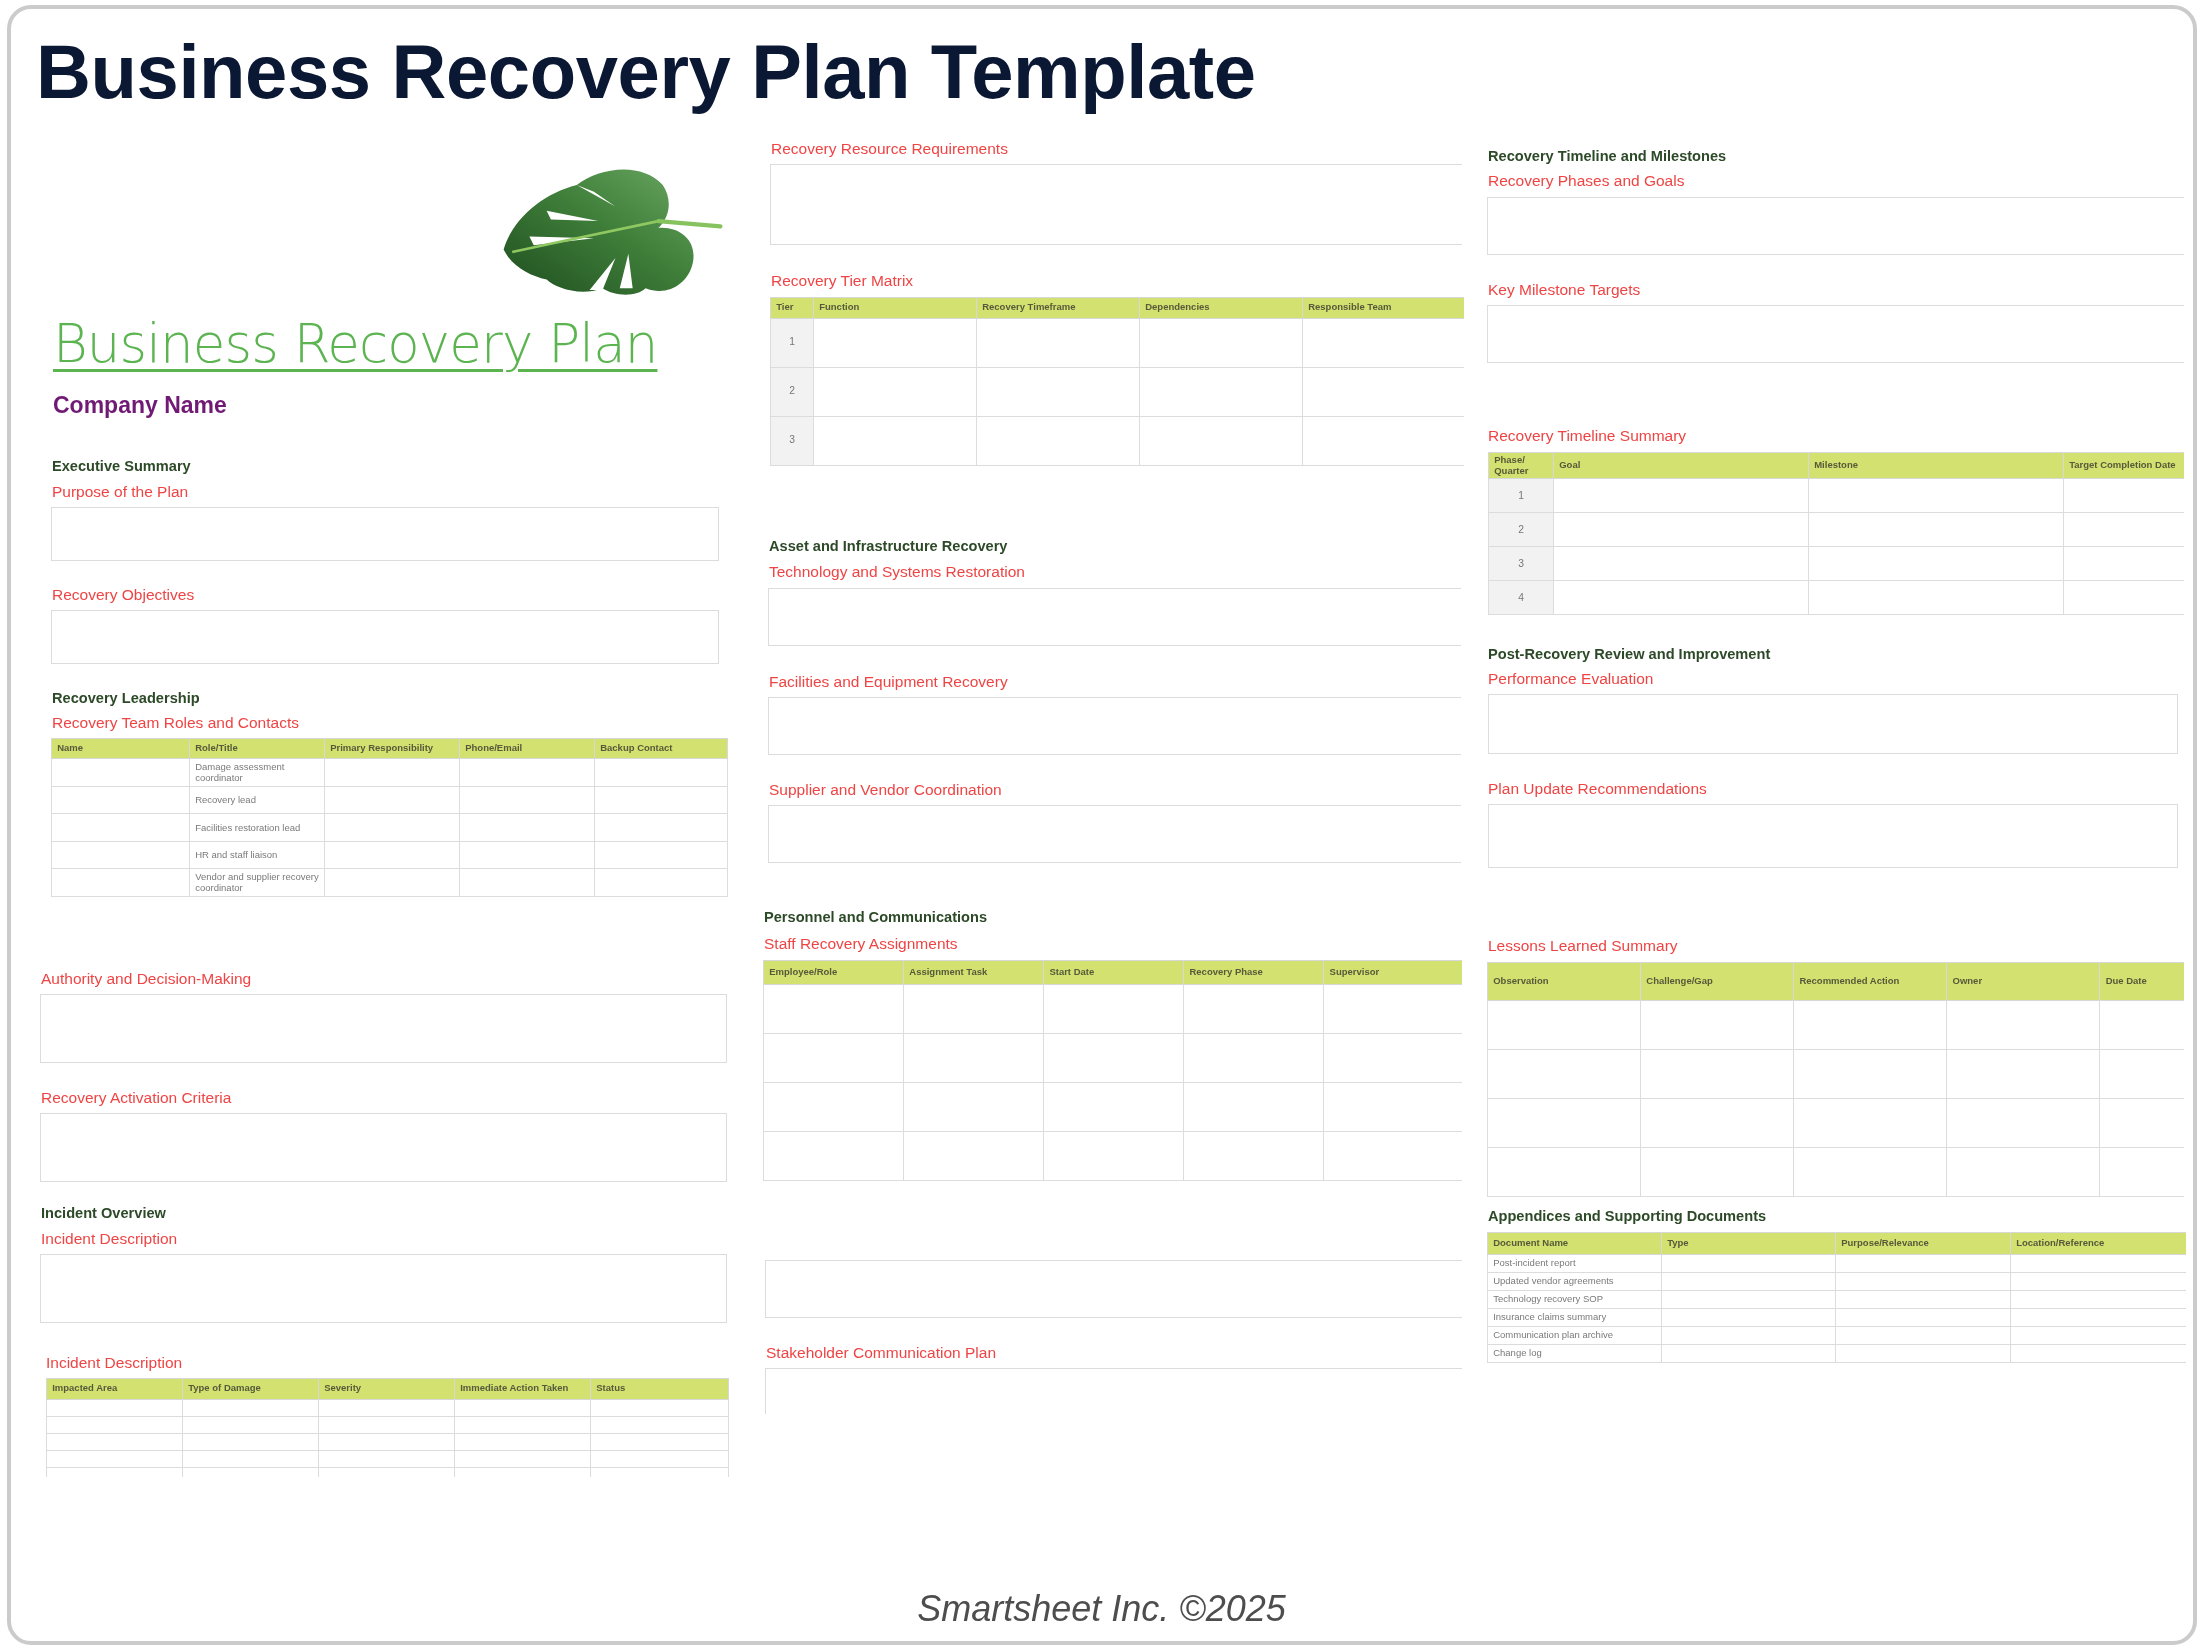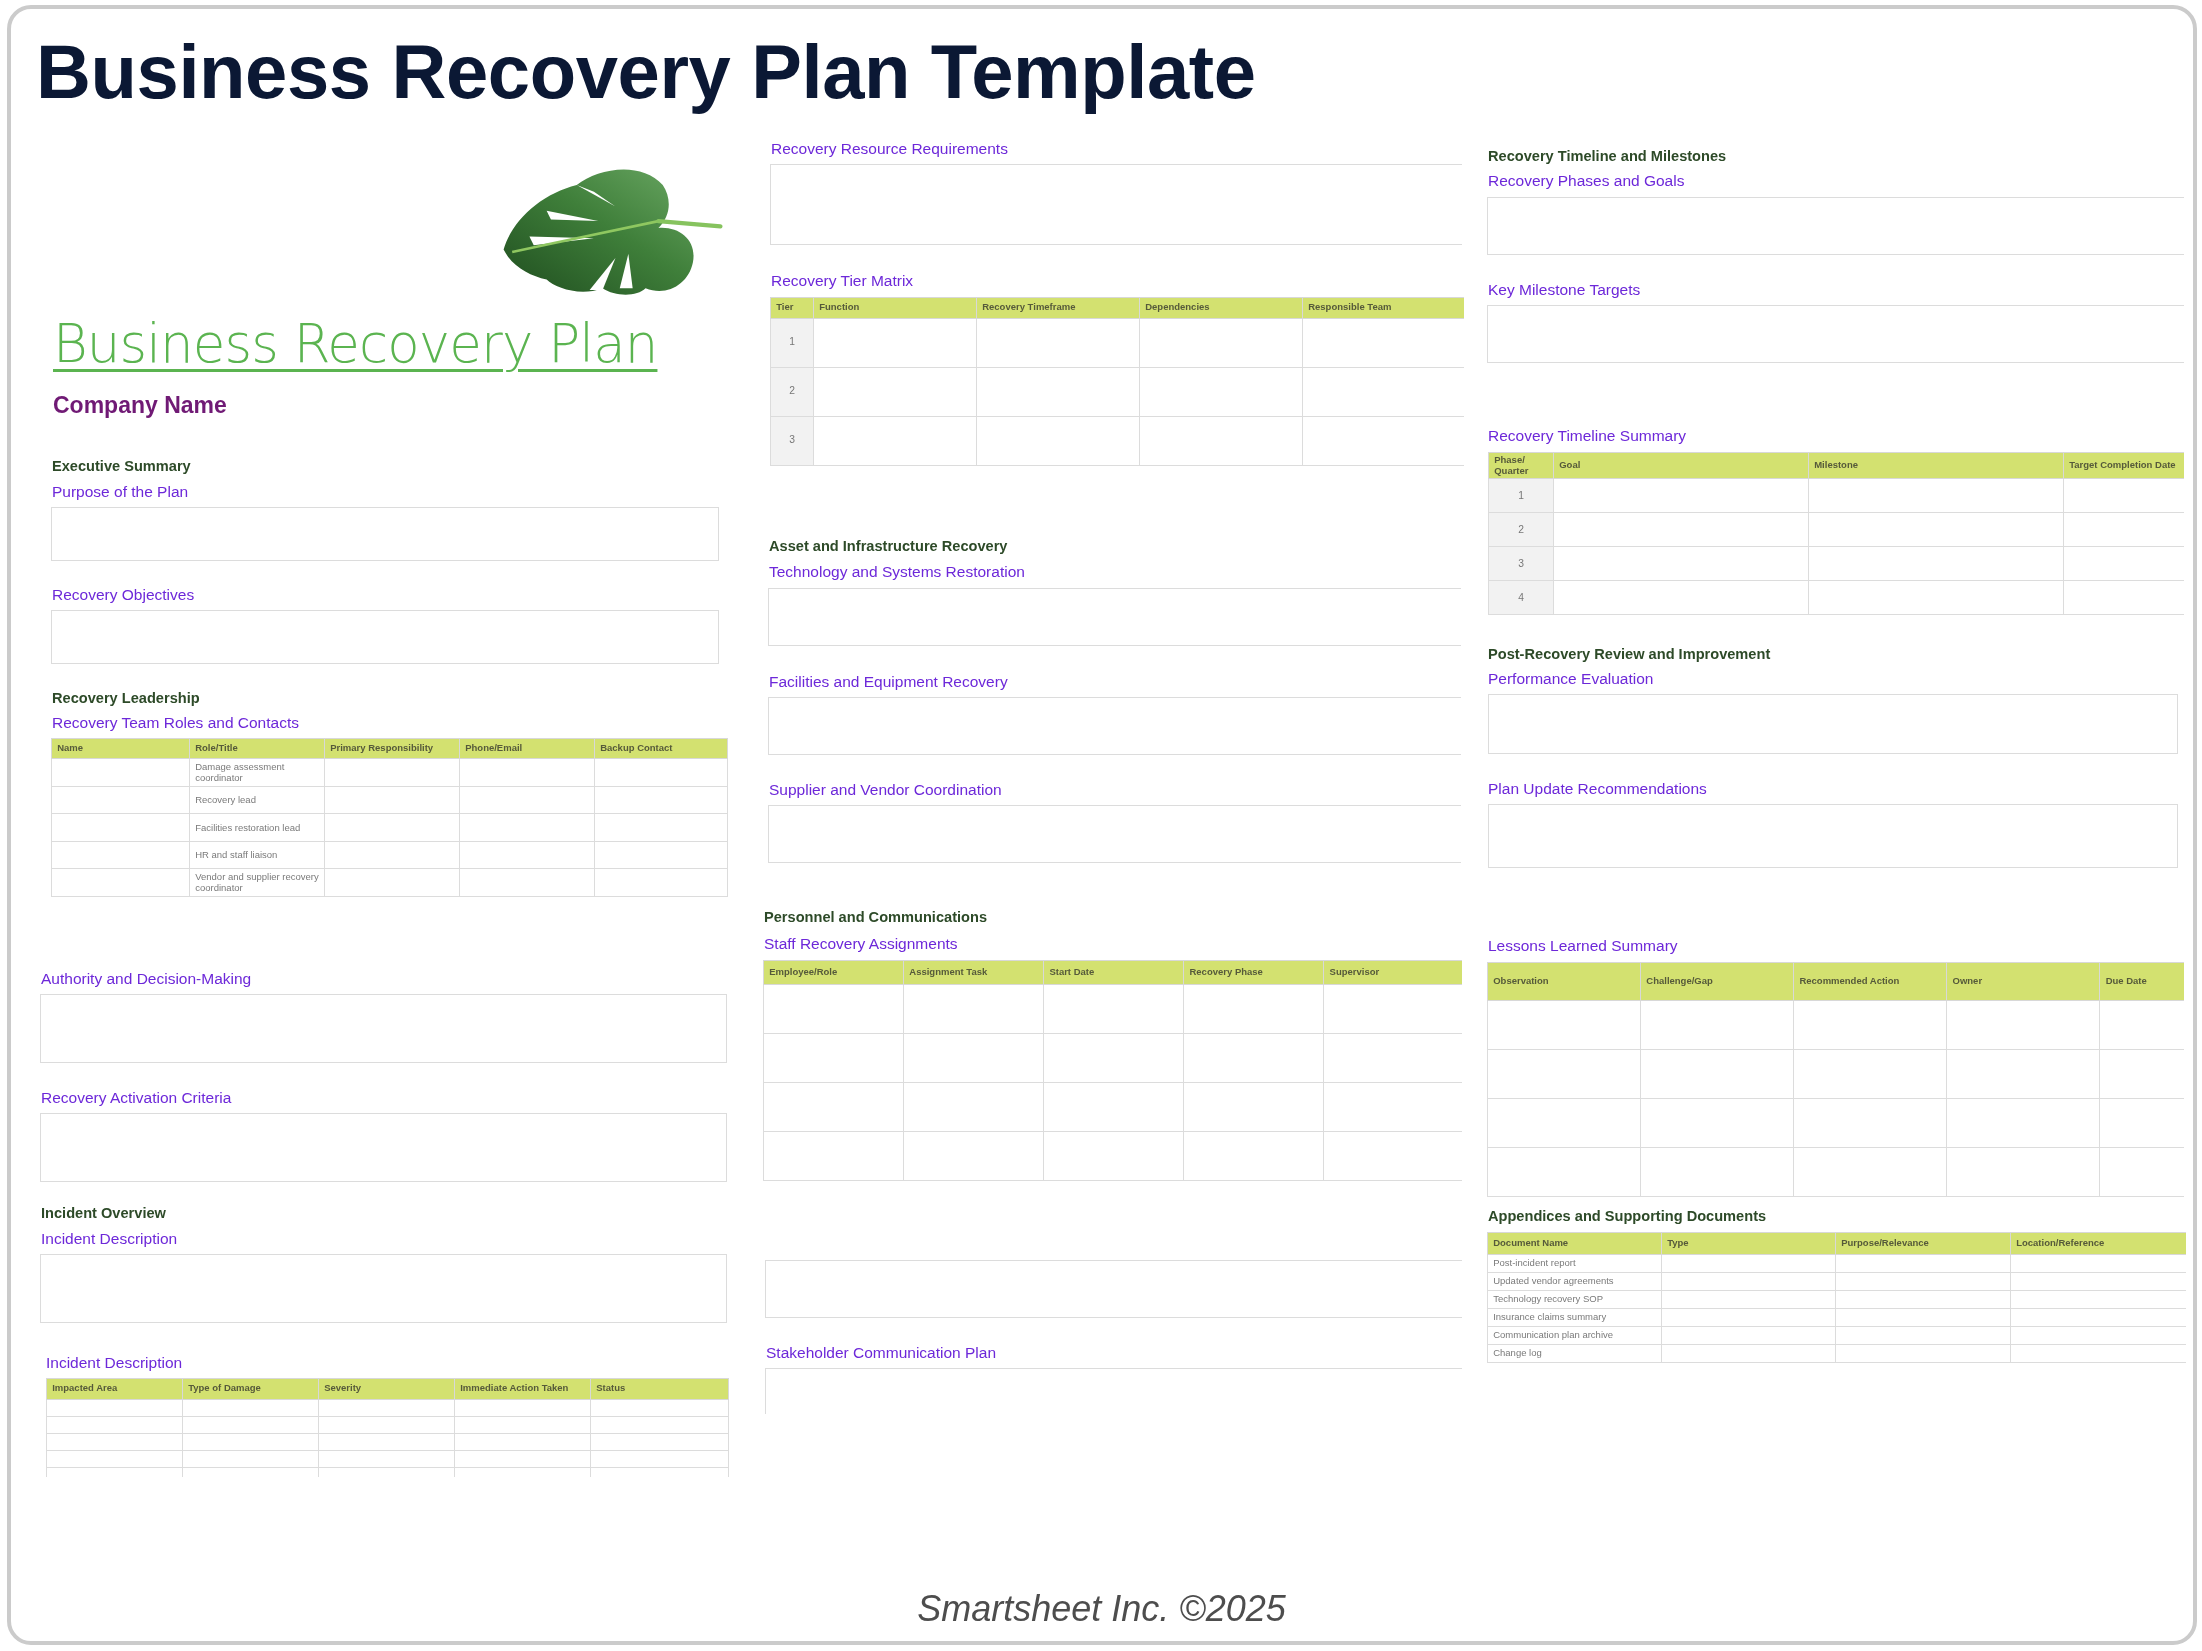--- a/index.html
+++ b/index.html
@@ -19,21 +19,21 @@
   .doc-title {
     left: 53px; top: 315px; font-size: 53px; color: #5bb450; text-decoration: underline;
     text-decoration-thickness: 3.4px; text-underline-offset: 6.9px; white-space: nowrap; line-height: 1.1;
     font-family: "DejaVu Sans", sans-serif; font-weight: 300; letter-spacing: -0.9px;
   }
   .company {
     left: 53px; top: 392px; font-size: 23px; font-weight: bold; color: #701a75; white-space: nowrap;
   }
 
   .sec-head { font-size: 14.6px; font-weight: bold; color: #2d4a28; white-space: nowrap; line-height: 1; }
-  .sub-head { font-size: 15.5px; color: #6d28d9; white-space: nowrap; line-height: 1; }
+  .sub-head { font-size: 15.5px; color: #ef4444; white-space: nowrap; line-height: 1; }
 
   .box { border: 1.7px solid #dcdcdc; background: #fff; }
   .box.open-right { border-right: none; }
   .box.open-bottom { border-bottom: none; }
 
   table.grid { border-collapse: collapse; table-layout: fixed; position: absolute; }
   table.grid th {
     background: #d3e170; color: #565a3a; font-size: 9.5px; font-weight: bold; text-align: left;
     padding: 1.7px 5.2px; border: 0.9px solid #d8d8d8; line-height: 1.15; vertical-align: middle;
   }

